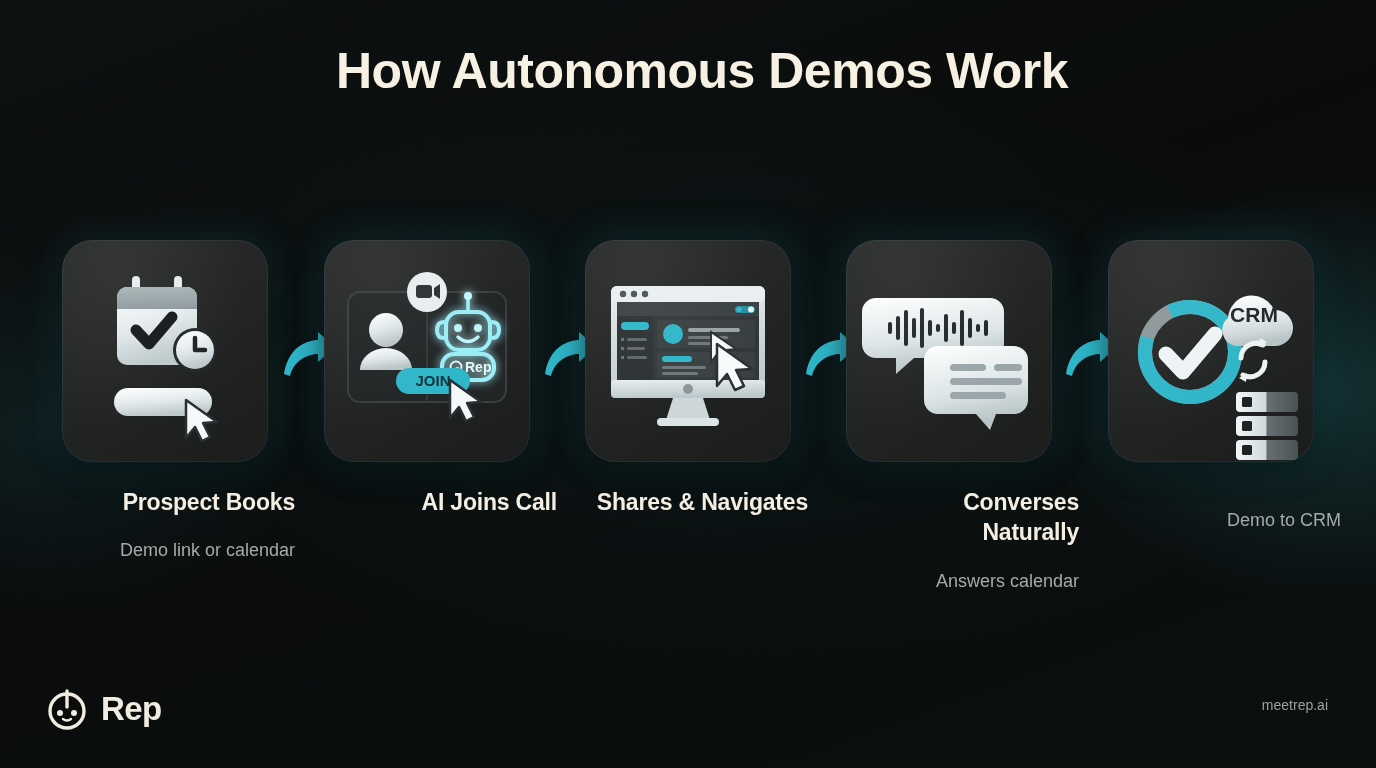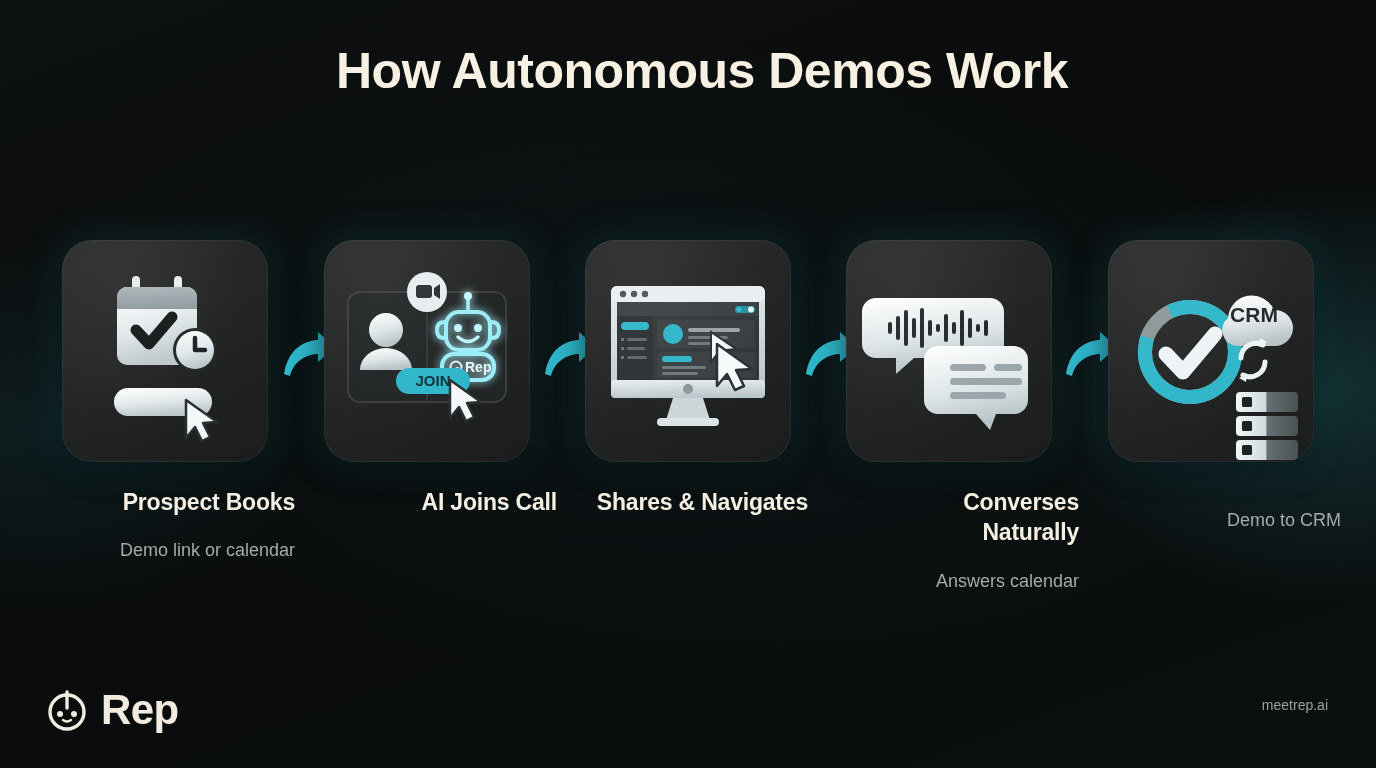--- a/index.html
+++ b/index.html
@@ -63,21 +63,21 @@
   }
   .lbl .s {
     font-size:18px; color:#a5aaaa; margin-top:22px; line-height:1.3;
   }
 
   .footer-logo {
     position:absolute; left:44px; top:686px;
     display:flex; align-items:center; gap:11px;
   }
   .footer-logo .word {
-    font-size:42px; font-weight:bold; color:#f2ece0; letter-spacing:-0.6px;
+    font-size:33px; font-weight:bold; color:#f2ece0; letter-spacing:-0.6px;
   }
   .footer-url {
     position:absolute; right:48px; top:697px;
     font-size:14px; color:#9aa2a2;
   }
   svg { display:block; }
 </style>
 </head>
 <body>
 

